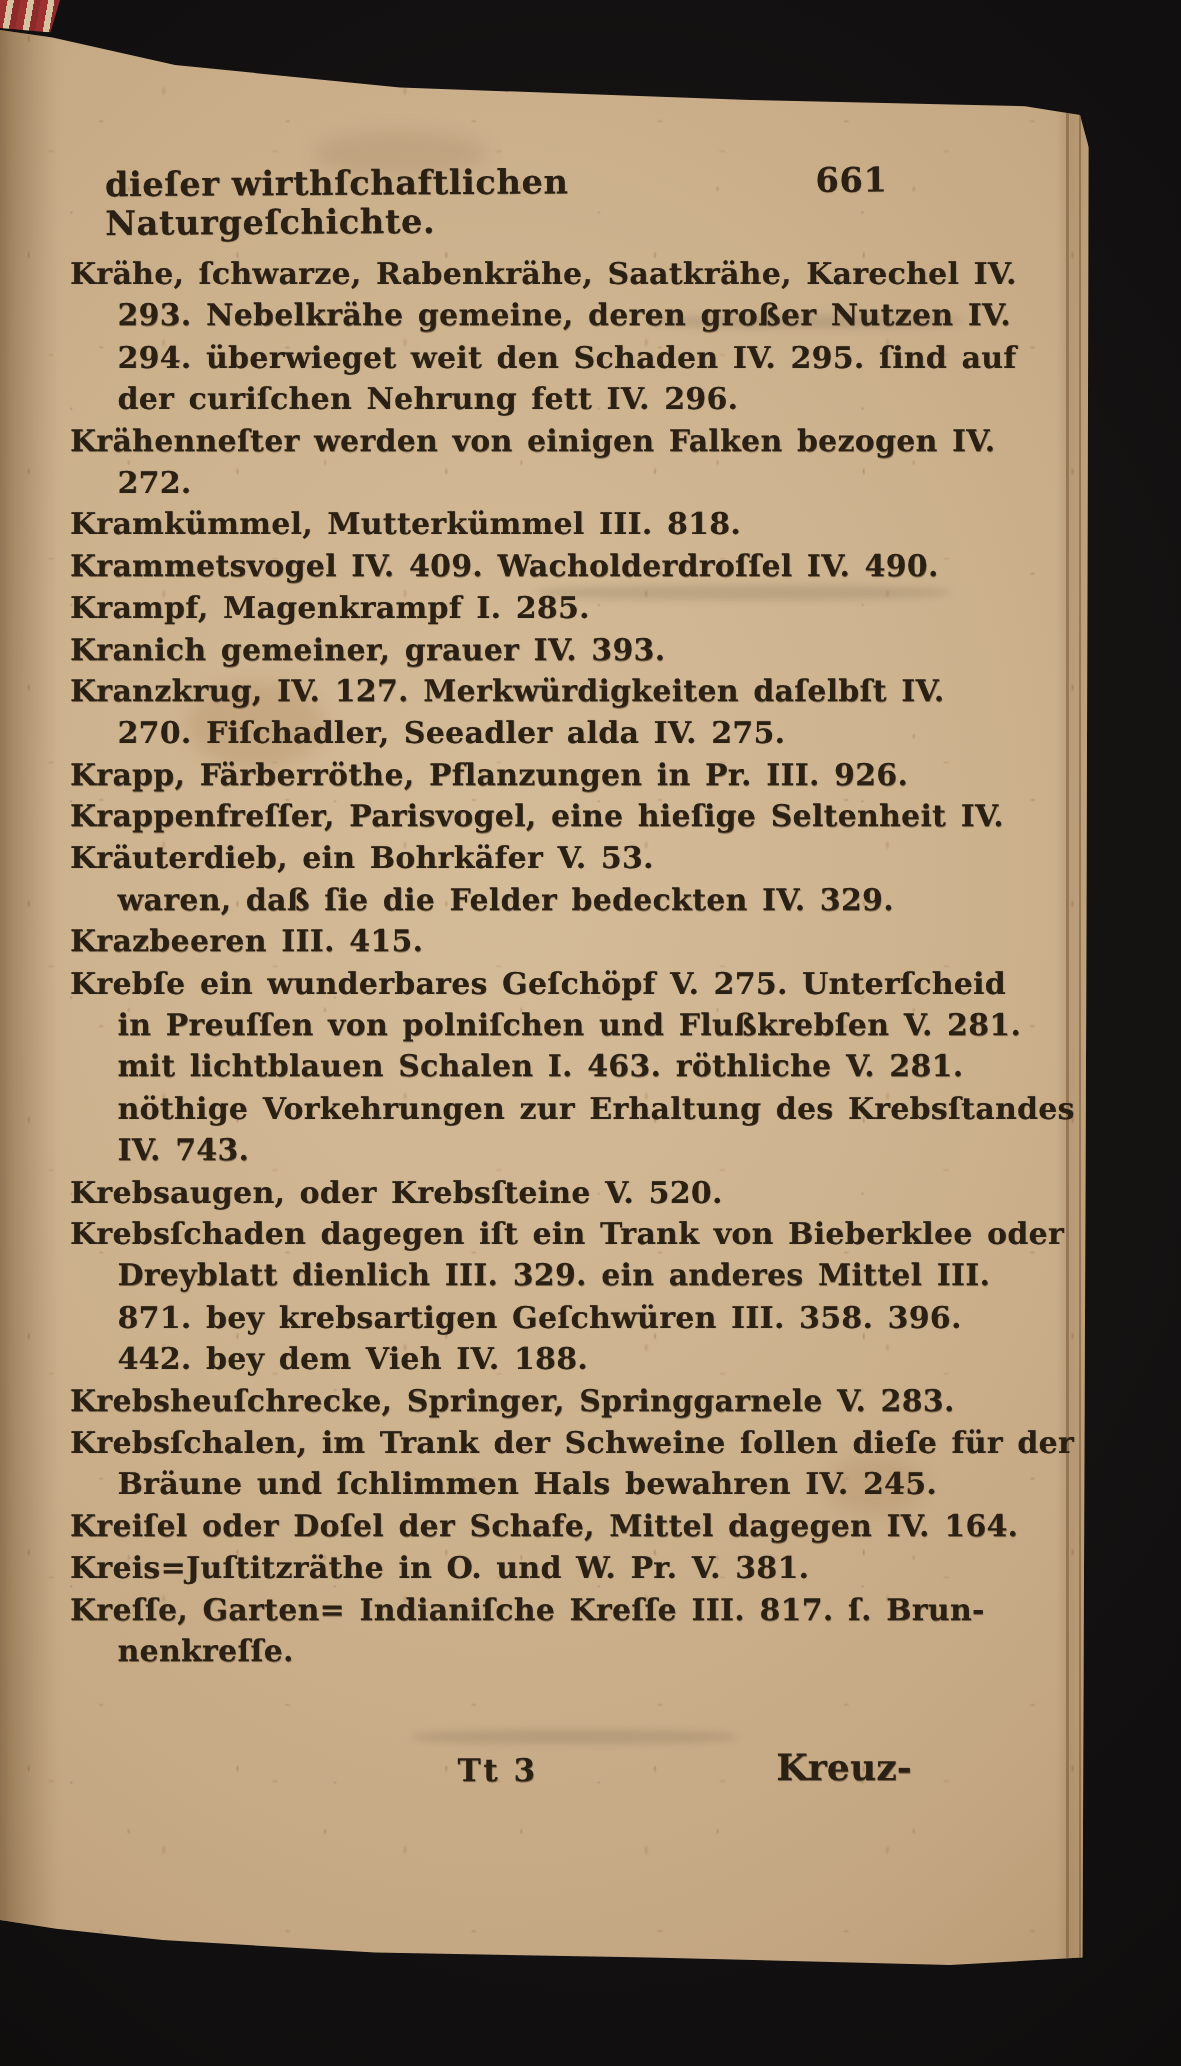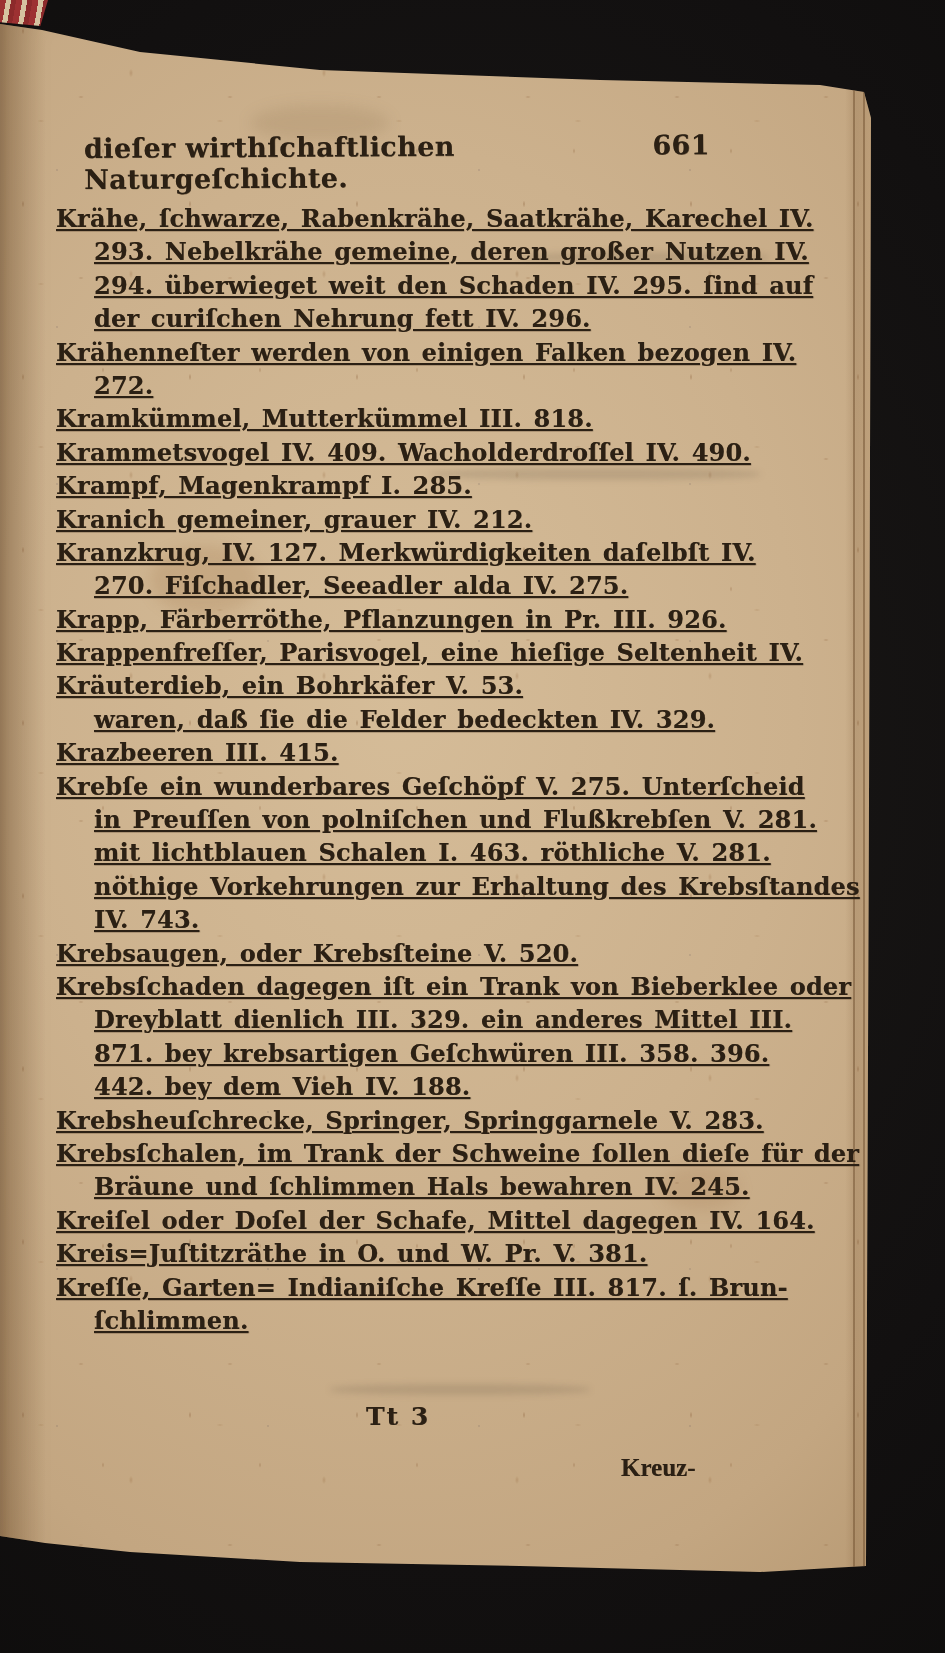--- a/index.html
+++ b/index.html
@@ -54,24 +54,24 @@
   .endband{position:absolute;left:0;top:0;width:48px;height:26px;
     background:repeating-linear-gradient(100deg, #9d3132 0 6px, #d6c2a0 6px 11px, #8c2a2b 11px 16px);
     clip-path:polygon(0 0, 100% 0, 84% 100%, 0 86%);}
 
   
   .ink{color:#2b2014;text-shadow:.3px .4px .6px rgba(45,29,12,.55);font-weight:bold;}
   .header{position:absolute;top:131px;left:84px;width:626px;
     display:flex;justify-content:space-between;align-items:baseline;
     font-size:27px;letter-spacing:.4px;transform:rotate(-.35deg);}
   .textblock{position:absolute;top:202px;left:56px;width:800px;font-size:24px;}
-  .line{height:33.4px;line-height:33.4px;white-space:nowrap;word-spacing:3px;letter-spacing:.2px;text-decoration:underline;}
+  .line{height:33.4px;line-height:33.4px;white-space:nowrap;word-spacing:3px;letter-spacing:.2px;}
   .line.indent{padding-left:38px;}
   .sig{position:absolute;top:1402px;left:366px;font-size:25px;letter-spacing:2px;}
-  .catch{position:absolute;top:1454px;left:621px;font-size:25px;font-family:Liberation Serif, serif;}
+  .catch{position:absolute;top:1397px;left:621px;font-size:29px;}
 </style>
 </head>
 <body>
 
 <div class="scene">
 
   <div class="page">
     <div class="gutter-shade"></div>
     <div class="edge-right"></div>
     <div class="stain s1"></div>
@@ -89,21 +89,21 @@
     <div class="textblock ink">
         <div class="line">Krähe, ſchwarze, Rabenkrähe, Saatkrähe, Karechel IV.</div>
         <div class="line indent">293. Nebelkrähe gemeine, deren großer Nutzen IV.</div>
         <div class="line indent">294. überwieget weit den Schaden IV. 295. ſind auf</div>
         <div class="line indent">der curiſchen Nehrung fett IV. 296.</div>
         <div class="line">Krähenneſter werden von einigen Falken bezogen IV.</div>
         <div class="line indent">272.</div>
         <div class="line">Kramkümmel, Mutterkümmel III. 818.</div>
         <div class="line">Krammetsvogel IV. 409. Wacholderdroſſel IV. 490.</div>
         <div class="line">Krampf, Magenkrampf I. 285.</div>
-        <div class="line">Kranich gemeiner, grauer IV. 212.</div>
+        <div class="line">Kranich gemeiner, grauer IV. 393.</div>
         <div class="line">Kranzkrug, IV. 127. Merkwürdigkeiten daſelbſt IV.</div>
         <div class="line indent">270. Fiſchadler, Seeadler alda IV. 275.</div>
         <div class="line">Krapp, Färberröthe, Pflanzungen in Pr. III. 926.</div>
         <div class="line">Krappenfreſſer, Parisvogel, eine hieſige Seltenheit IV.</div>
         <div class="line">Kräuterdieb, ein Bohrkäfer V. 53.</div>
         <div class="line indent">waren, daß ſie die Felder bedeckten IV. 329.</div>
         <div class="line">Krazbeeren III. 415.</div>
         <div class="line">Krebſe ein wunderbares Geſchöpf V. 275. Unterſcheid</div>
         <div class="line indent">in Preuſſen von polniſchen und Flußkrebſen V. 281.</div>
         <div class="line indent">mit lichtblauen Schalen I. 463. röthliche V. 281.</div>
@@ -113,21 +113,21 @@
         <div class="line">Krebsſchaden dagegen iſt ein Trank von Bieberklee oder</div>
         <div class="line indent">Dreyblatt dienlich III. 329. ein anderes Mittel III.</div>
         <div class="line indent">871. bey krebsartigen Geſchwüren III. 358. 396.</div>
         <div class="line indent">442. bey dem Vieh IV. 188.</div>
         <div class="line">Krebsheuſchrecke, Springer, Springgarnele V. 283.</div>
         <div class="line">Krebsſchalen, im Trank der Schweine ſollen dieſe für der</div>
         <div class="line indent">Bräune und ſchlimmen Hals bewahren IV. 245.</div>
         <div class="line">Kreiſel oder Doſel der Schafe, Mittel dagegen IV. 164.</div>
         <div class="line">Kreis=Juſtitzräthe in O. und W. Pr. V. 381.</div>
         <div class="line">Kreſſe, Garten= Indianiſche Kreſſe III. 817. ſ. Brun-</div>
-        <div class="line indent">ſchlimmen.</div>
+        <div class="line indent">nenkreſſe.</div>
       </div>
 
     <div class="sig ink">Tt 3</div>
     <div class="catch ink">Kreuz-</div>
   </div>
 
   <div class="endband"></div>
 </div>
 
 </body></html>

